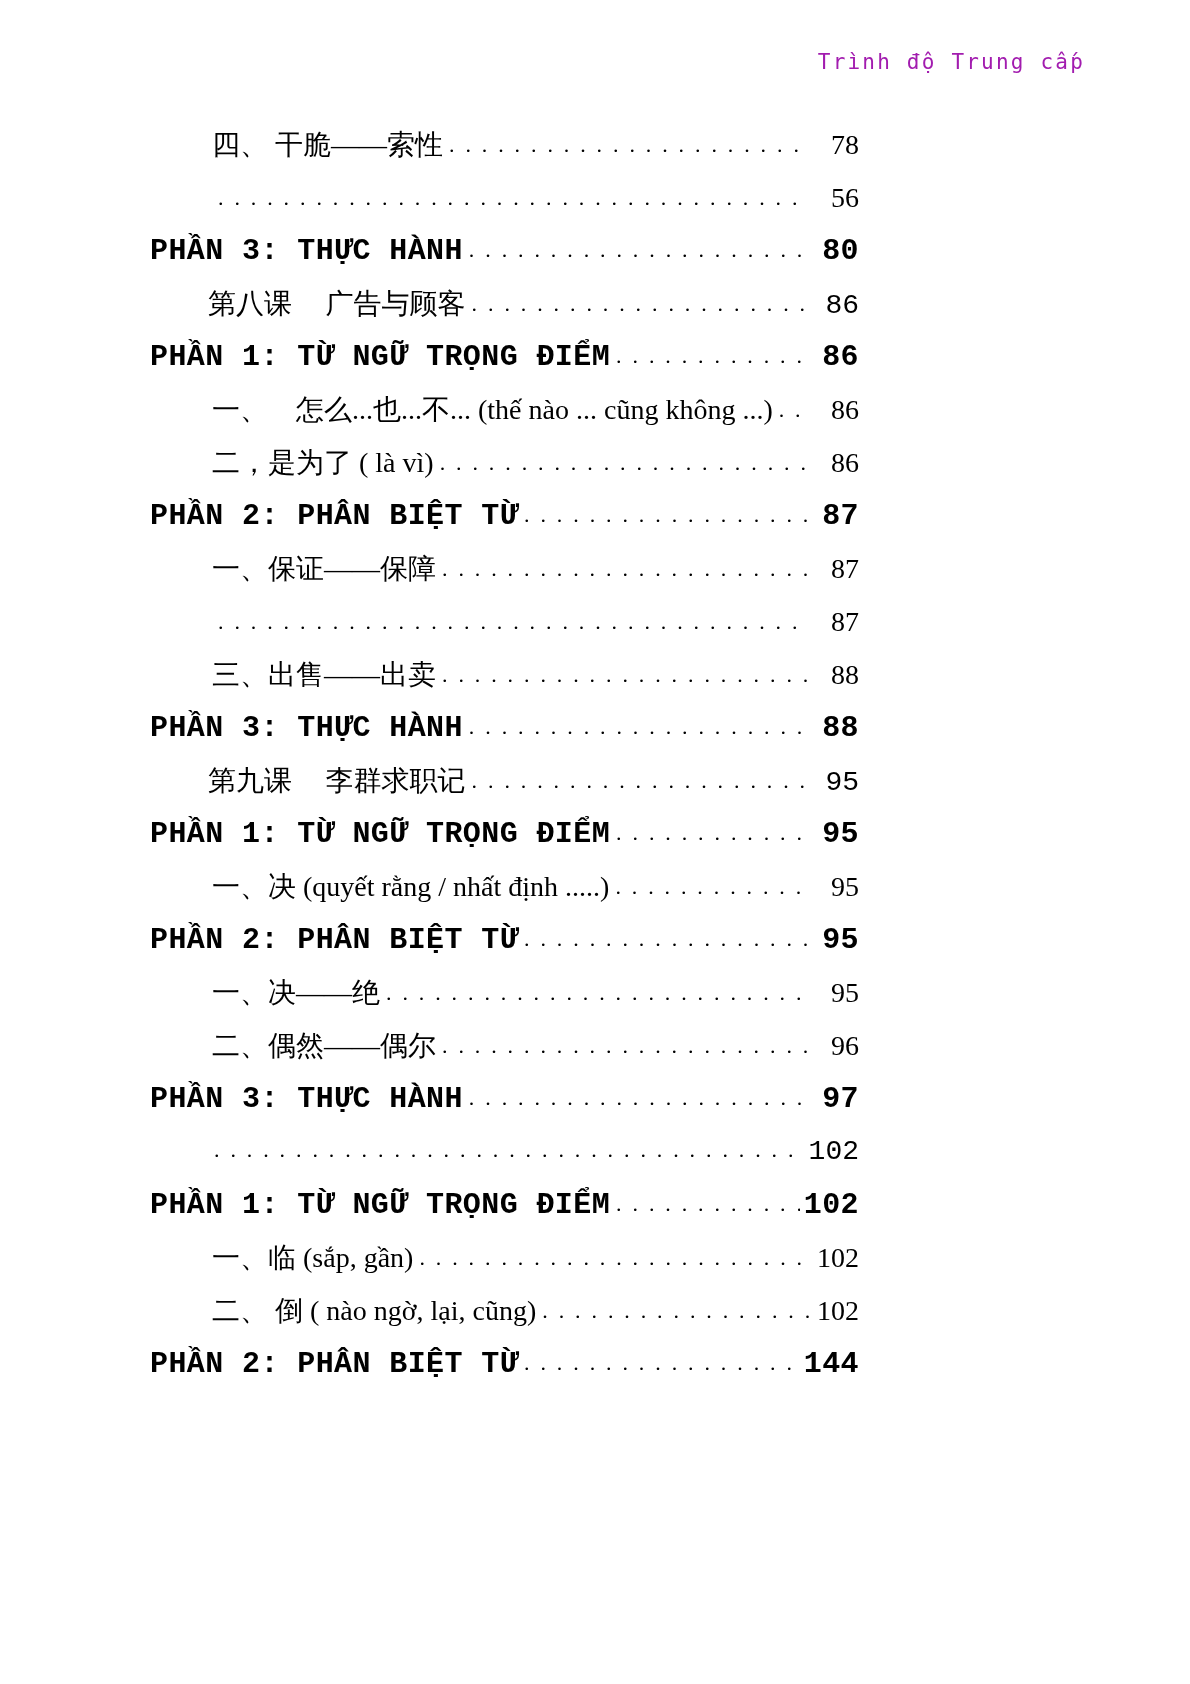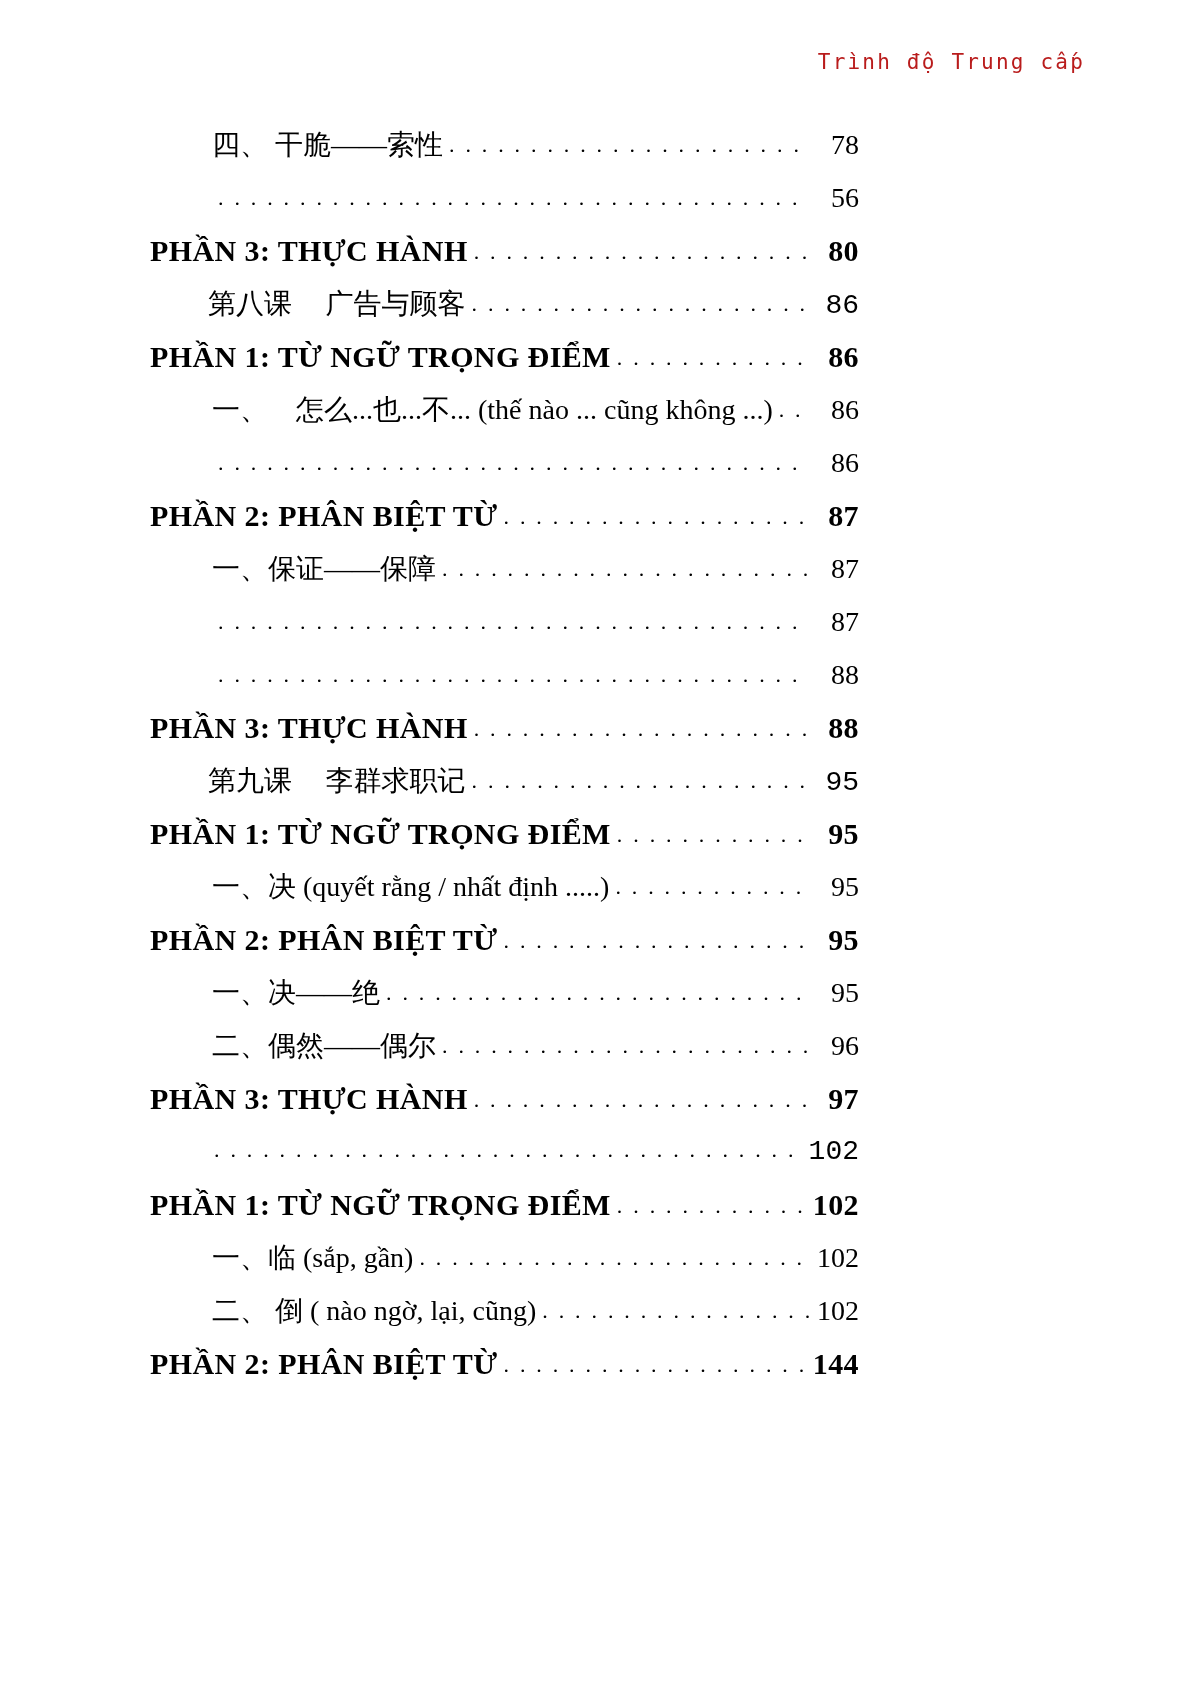--- a/index.html
+++ b/index.html
@@ -22,21 +22,21 @@
     height: 1684px;
     box-sizing: border-box;
   }
   .running-head {
     position: absolute;
     right: 105px;
     top: 50px;
     font-family: "DejaVu Sans Mono", monospace;
     font-size: 21px;
     letter-spacing: 2.2px;
-    color: #b91c1c;
+    color: #a21caf;
     white-space: nowrap;
   }
   .toc {
     position: absolute;
     left: 0;
     top: 118px;
     width: 1190px;
   }
   .row-wrap {
     position: relative;
@@ -73,21 +73,21 @@
     white-space: pre;
     text-align: right;
     min-width: 46px;
   }
 
   
   .lvl-part .label,
   .lvl-part .pageno {
     font-size: 30px;
     font-weight: bold;
-    font-family: Liberation Serif, serif;
+    font-family: Liberation Mono, monospace;
     letter-spacing: 0.4px;
   }
   .lvl-part { padding-left: 150px; }
 
   .lvl-lesson .label,
   .lvl-lesson .pageno {
     font-size: 28px;
     font-family: Liberation Mono, monospace;
   }
   .lvl-lesson { padding-left: 208px; }
@@ -143,20 +143,21 @@
       </div>
       <div class="row-wrap lvl-item">
         <div class="entry">
           <span class="label">一、    怎么...也...不... (thế nào ... cũng không ...)</span>
           <span class="leader">. . . . . . . . . . . . . . . . . . . . . . . . . . . . . . . . . . . . . . . . . . . . . . . . . . . . . . . . . . . . . . . . . . . . . . . . . . . . . . . . . . . . . . . . . </span>
           <span class="pageno">86</span>
         </div>
       </div>
       <div class="row-wrap lvl-item">
         <div class="entry">
+          <span class="label">二，是为了 ( là vì)</span>
           <span class="leader">. . . . . . . . . . . . . . . . . . . . . . . . . . . . . . . . . . . . . . . . . . . . . . . . . . . . . . . . . . . . . . . . . . . . . . . . . . . . . . . . . . . . . . . . . </span>
           <span class="pageno">86</span>
         </div>
       </div>
       <div class="row-wrap lvl-part">
         <div class="entry">
           <span class="label">PHẦN 2: PHÂN BIỆT TỪ</span>
           <span class="leader">. . . . . . . . . . . . . . . . . . . . . . . . . . . . . . . . . . . . . . . . . . . . . . . . . . . . . . . . . . . . . . . . . . . . . . . . . . . . . . . . . . . . . . . . . </span>
           <span class="pageno">87</span>
         </div>
@@ -169,20 +170,21 @@
         </div>
       </div>
       <div class="row-wrap lvl-item">
         <div class="entry">
           <span class="leader">. . . . . . . . . . . . . . . . . . . . . . . . . . . . . . . . . . . . . . . . . . . . . . . . . . . . . . . . . . . . . . . . . . . . . . . . . . . . . . . . . . . . . . . . . </span>
           <span class="pageno">87</span>
         </div>
       </div>
       <div class="row-wrap lvl-item">
         <div class="entry">
+          <span class="label">三、出售——出卖</span>
           <span class="leader">. . . . . . . . . . . . . . . . . . . . . . . . . . . . . . . . . . . . . . . . . . . . . . . . . . . . . . . . . . . . . . . . . . . . . . . . . . . . . . . . . . . . . . . . . </span>
           <span class="pageno">88</span>
         </div>
       </div>
       <div class="row-wrap lvl-part">
         <div class="entry">
           <span class="label">PHẦN 3: THỰC HÀNH</span>
           <span class="leader">. . . . . . . . . . . . . . . . . . . . . . . . . . . . . . . . . . . . . . . . . . . . . . . . . . . . . . . . . . . . . . . . . . . . . . . . . . . . . . . . . . . . . . . . . </span>
           <span class="pageno">88</span>
         </div>

